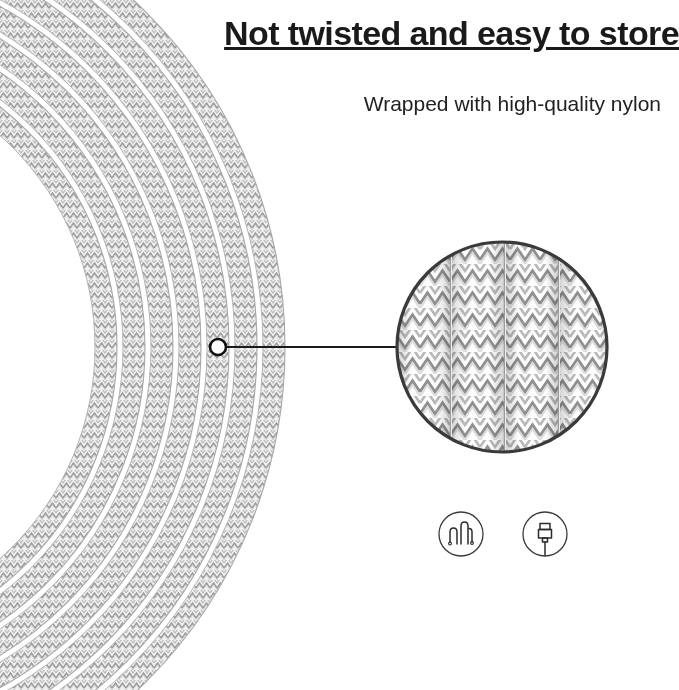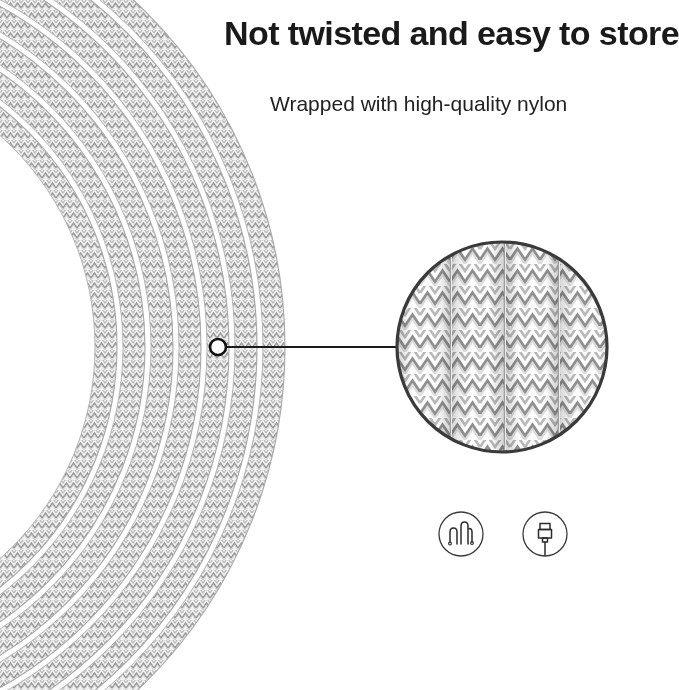--- a/index.html
+++ b/index.html
@@ -3,26 +3,26 @@
 <meta charset="utf-8">
 <style>
   html,body{margin:0;padding:0;background:#fff;}
   body{width:679px;height:690px;overflow:hidden;
        font-family:"Liberation Sans",sans-serif;color:#111;}
   #stage{position:relative;width:679px;height:690px;background:#ffffff;overflow:hidden;}
 
   #headline{
     position:absolute; left:170px; top:14px; width:509px;
     font-size:34px; font-weight:700; letter-spacing:-0.6px;
-    color:#1a1a1a; text-align:right; white-space:nowrap;
+    color:#1a1a1a; text-align:right; white-space:nowrap;text-decoration:underline;
   }
   #subtitle{
-    position:absolute; left:270px; top:88px; width:409px;
+    position:absolute; left:252px; top:88px; width:409px;
     font-size:21px; font-weight:400; line-height:32px;
-    color:#222; text-align:left;
+    color:#222; text-align:right;
   }
   .sub-line{display:block;}
 
   .svg-layer{position:absolute;left:0;top:0;width:679px;height:690px;}
 
   #icon-row{position:absolute; left:430px; top:505px; width:150px; height:75px;}
   .feature-icon{position:absolute; width:48px; height:48px;}
   #icon-flex{left:7px; top:5px;}
   #icon-plug{left:91px; top:5px;}
 </style>

